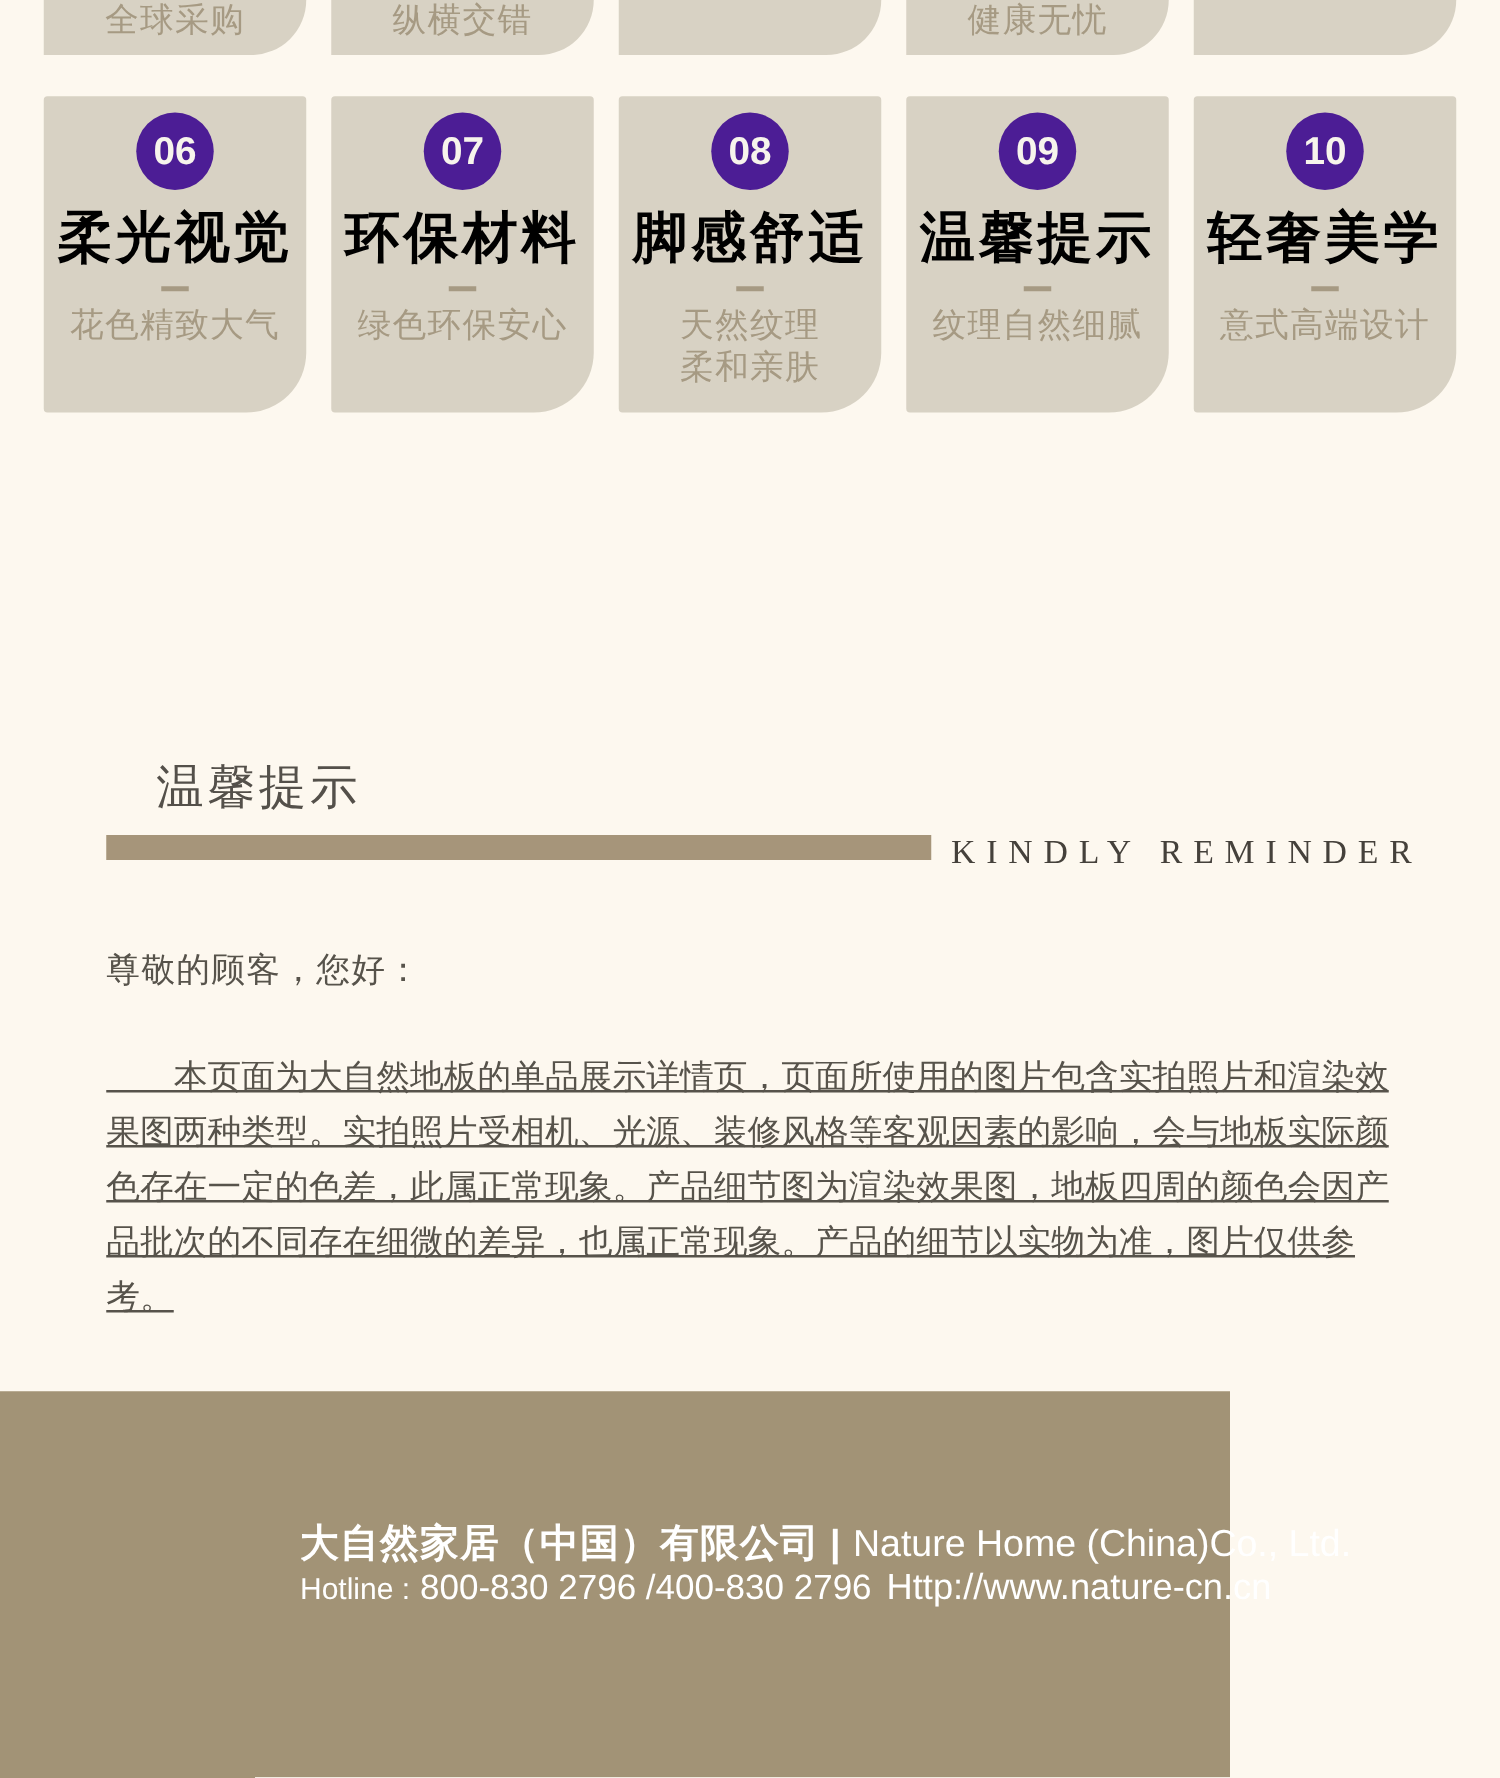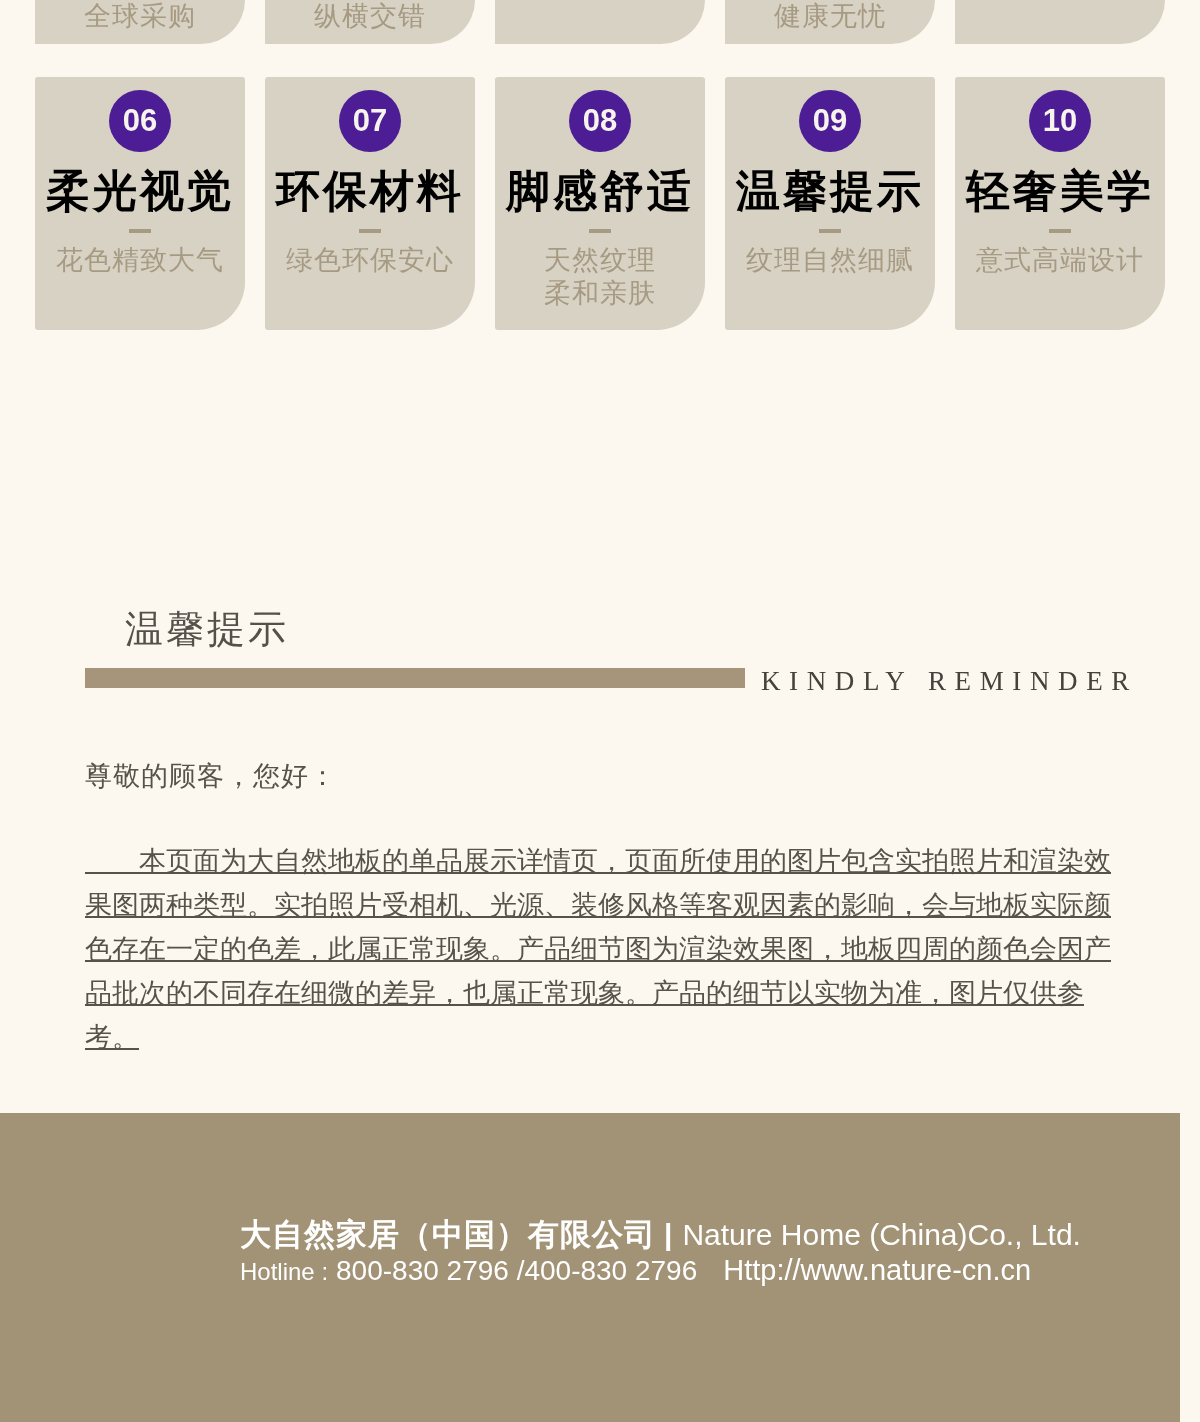--- a/index.html
+++ b/index.html
@@ -137,21 +137,21 @@
     color: #57534b;
     white-space: pre-line;
     text-decoration: underline;
   }
 
   
   .footer {
     position: absolute;
     left: 0;
     top: 1113px;
-    width: 1180px;
+    width: 984px;
     height: 309px;
     background: #a29376;
     color: #ffffff;
   }
   .footer-line1 {
     position: absolute;
     left: 240px;
     top: 101px;
     display: flex;
     align-items: baseline;
@@ -182,21 +182,21 @@
   .footer-line2 .hl-label {
     font-size: 24px;
     font-weight: normal;
   }
   .footer-line2 .hl-num {
     font-size: 28px;
     margin-left: 8px;
   }
   .footer-line2 .url {
     font-size: 29px;
-    margin-left: 26px;
+    margin-left: 12px;
   }
 </style>
 </head>
 <body>
 
 <div class="page">
 
   <div class="top-card" style="left:265px">
     <span class="label">纵横交错</span>
   </div>

